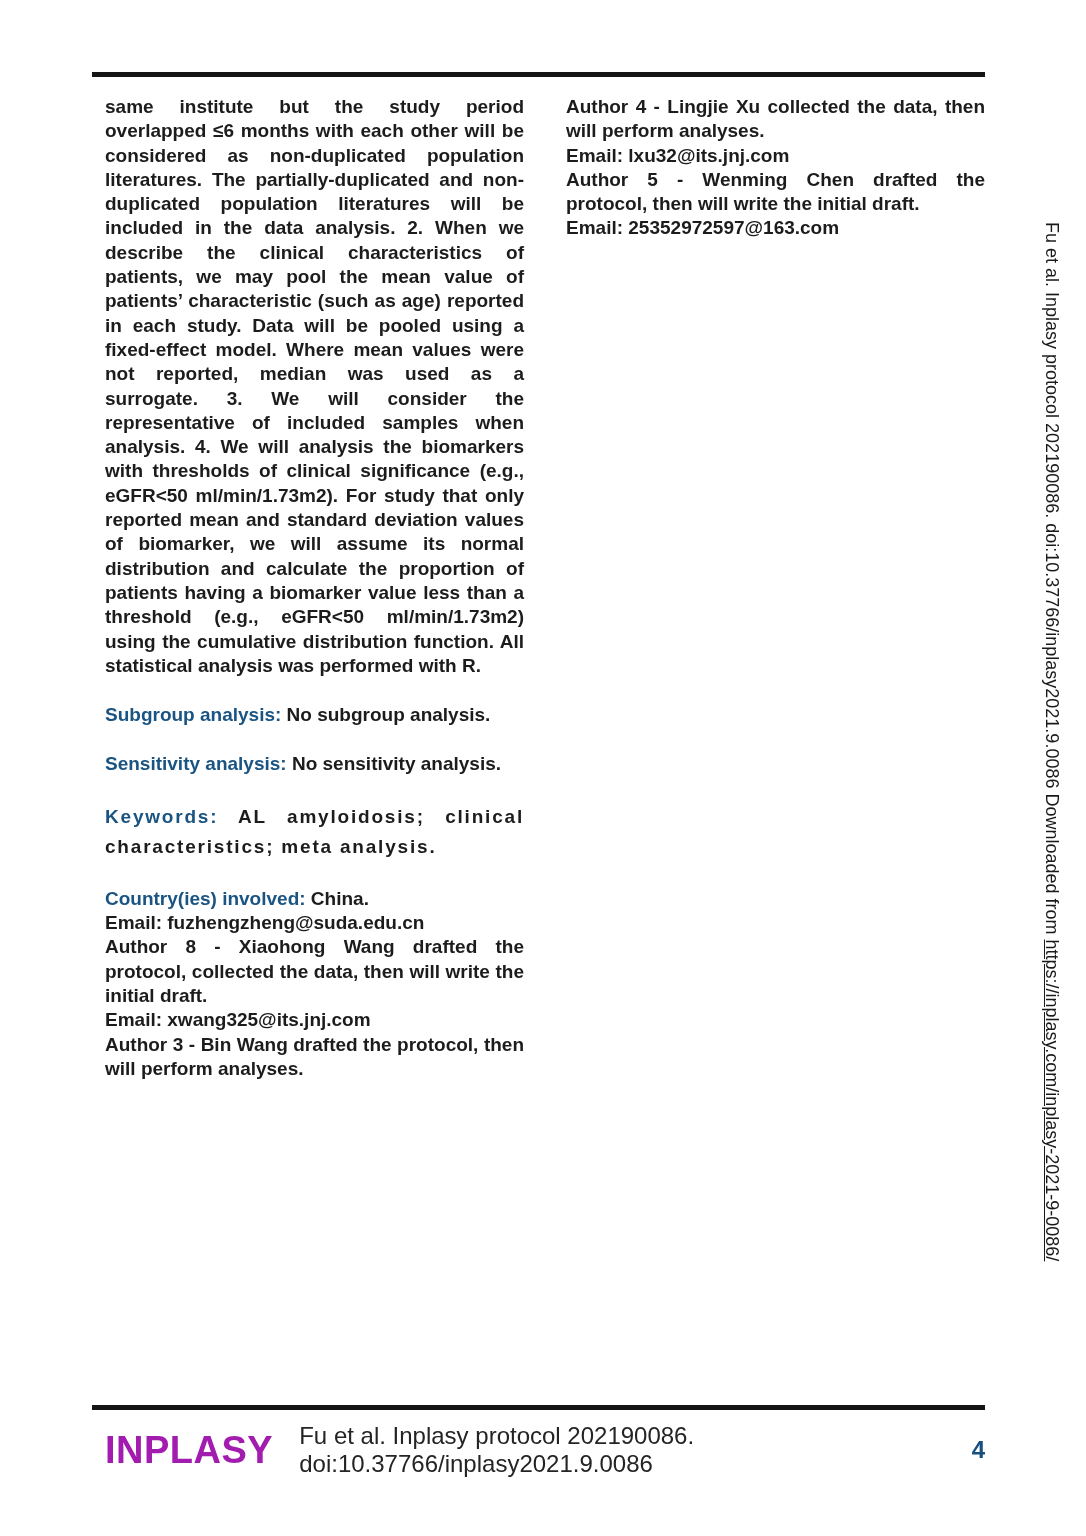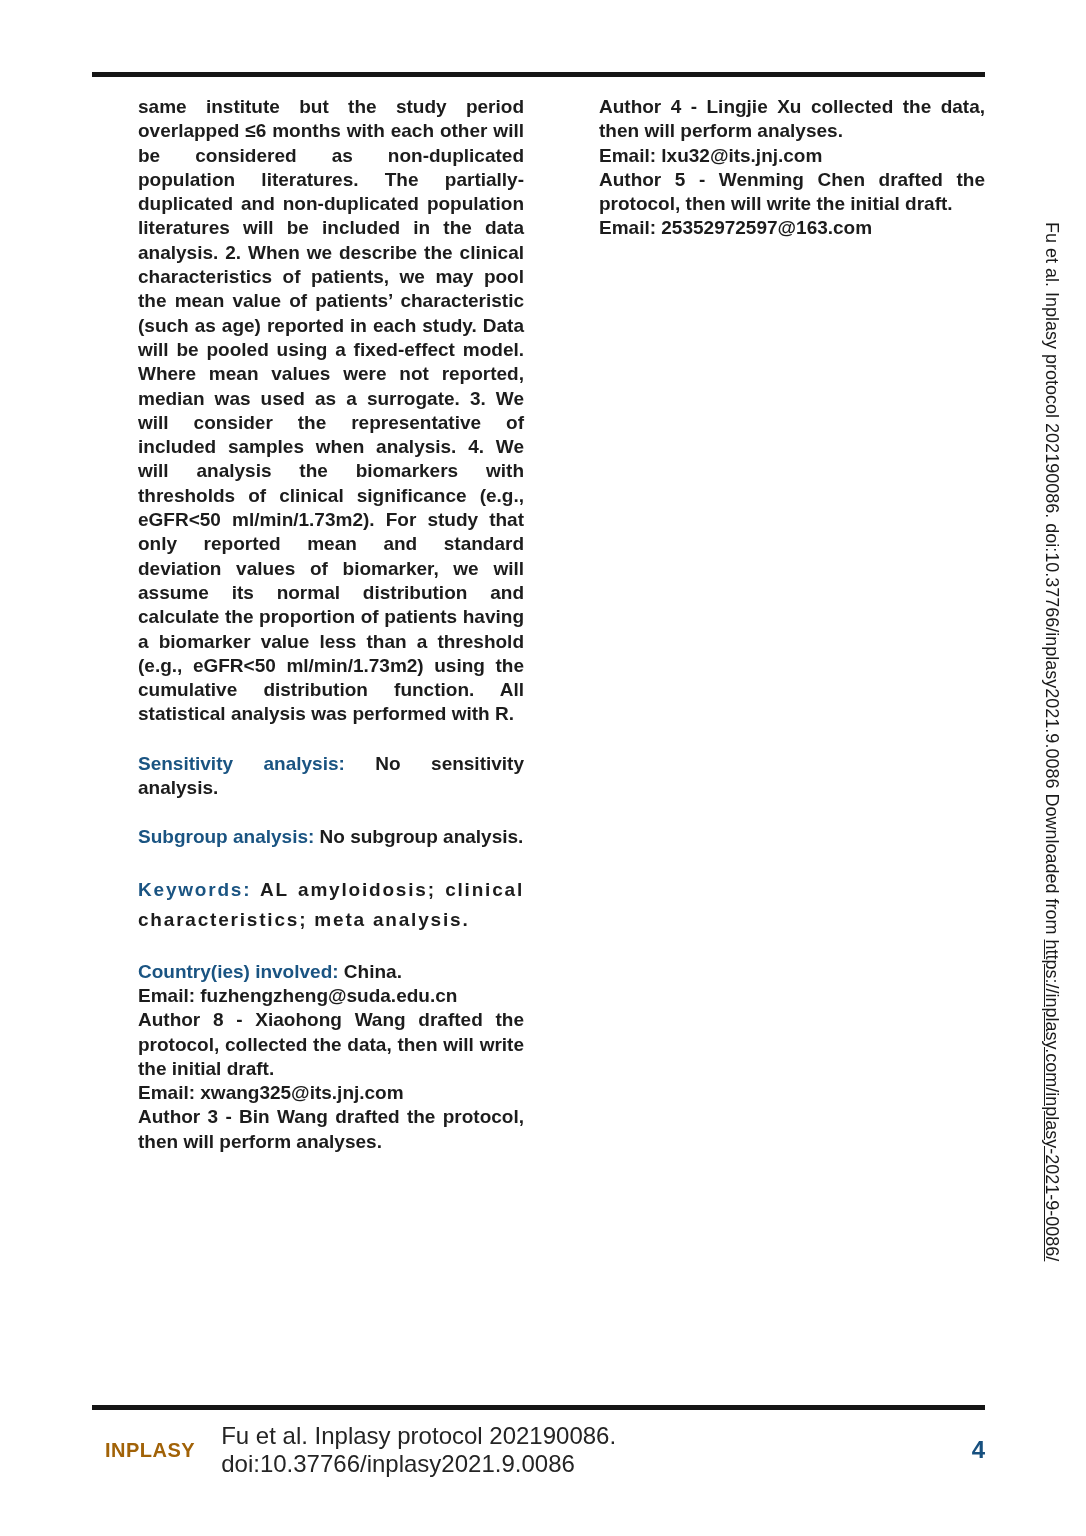--- a/index.html
+++ b/index.html
@@ -24,21 +24,21 @@
   .footer-rule { top: 1405px; }
 
   .columns {
     position: absolute;
     top: 95px;
     left: 105px;
     width: 880px;
     display: flex;
     gap: 42px;
   }
-  .col { width: 419px; margin-left: 33px; }
+  .col { width: 419px; }
 
   .body-text {
     font-size: 19px;
     line-height: 24.3px;
     font-weight: bold;
     text-align: justify;
     color: #1c1c1c;
   }
   .kv { margin-top: 25px; }
   .label { color: #1a5482; font-weight: bold; }
@@ -61,23 +61,23 @@
 
   .footer-row {
     position: absolute;
     left: 105px;
     top: 1422px;
     width: 880px;
     display: flex;
     align-items: center;
   }
   .logo {
-    color: #a16207;
+    color: #a21caf;
     font-weight: bold;
-    font-size: 20px;
+    font-size: 38px;
     letter-spacing: 0.5px;
   }
   .footer-citation {
     margin-left: 26px;
     font-size: 24px;
     font-weight: normal;
     color: #242424;
     flex: 1;
   }
   .page-num {
@@ -92,27 +92,27 @@
 <div class="page">
 
   <div class="rule top-rule"></div>
 
   <main class="columns">
 
     <section class="col">
       <p class="body-text">same institute but the study period overlapped ≤6 months with each other will be considered as non-duplicated population literatures. The partially-duplicated and non-duplicated population literatures will be included in the data analysis. 2. When we describe the clinical characteristics of patients, we may pool the mean value of patients’ characteristic (such as age) reported in each study. Data will be pooled using a fixed-effect model. Where mean values were not reported, median was used as a surrogate. 3. We will consider the representative of included samples when analysis. 4. We will analysis the biomarkers with thresholds of clinical significance (e.g., eGFR&lt;50 ml/min/1.73m2). For study that only reported mean and standard deviation values of biomarker, we will assume its normal distribution and calculate the proportion of patients having a biomarker value less than a threshold (e.g., eGFR&lt;50 ml/min/1.73m2) using the cumulative distribution function. All statistical analysis was performed with R.</p>
 
       <p class="body-text kv">
-        <span class="label">Sensitivity analysis:</span>
-        <span>No sensitivity analysis.</span>
+        <span class="label">Subgroup analysis:</span>
+        <span>No subgroup analysis.</span>
       </p>
 
       <p class="body-text kv">
-        <span class="label">Subgroup analysis:</span>
-        <span>No subgroup analysis.</span>
+        <span class="label">Sensitivity analysis:</span>
+        <span>No sensitivity analysis.</span>
       </p>
 
       <p class="body-text kv keywords-row">
         <span class="label">Keywords:</span>
         <span>AL amyloidosis; clinical characteristics; meta analysis.</span>
       </p>
 
       <p class="body-text kv">
         <span class="label">Country(ies) involved:</span>
         <span>China.</span>

